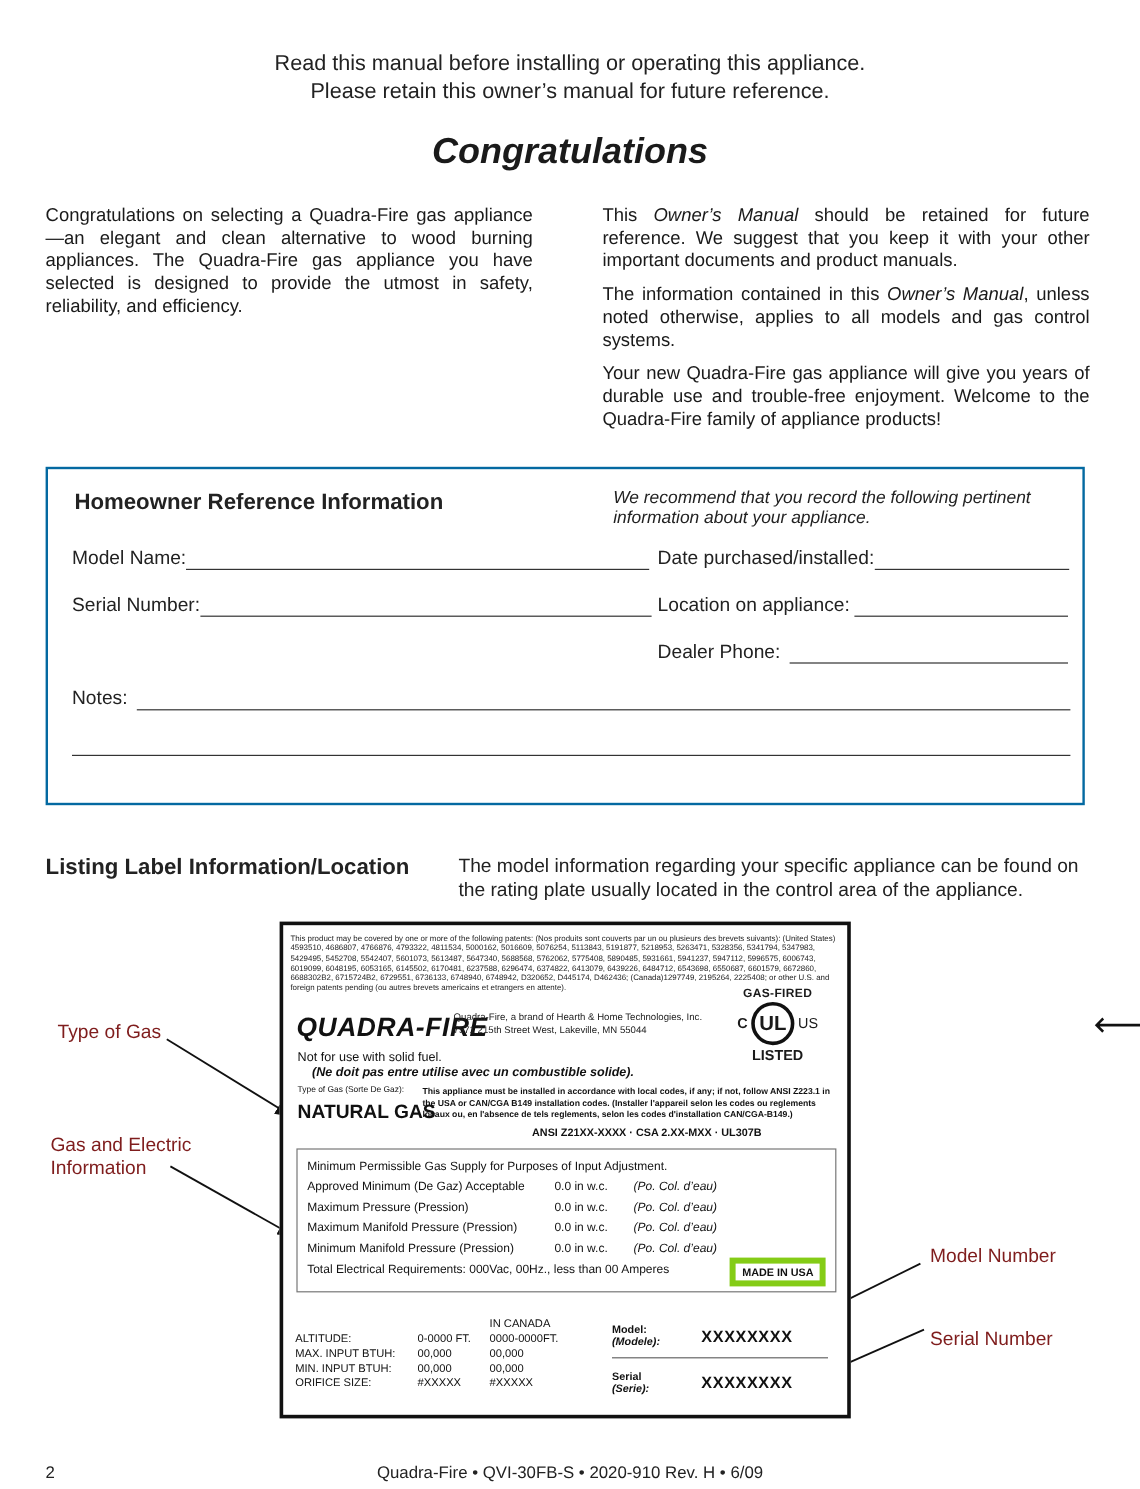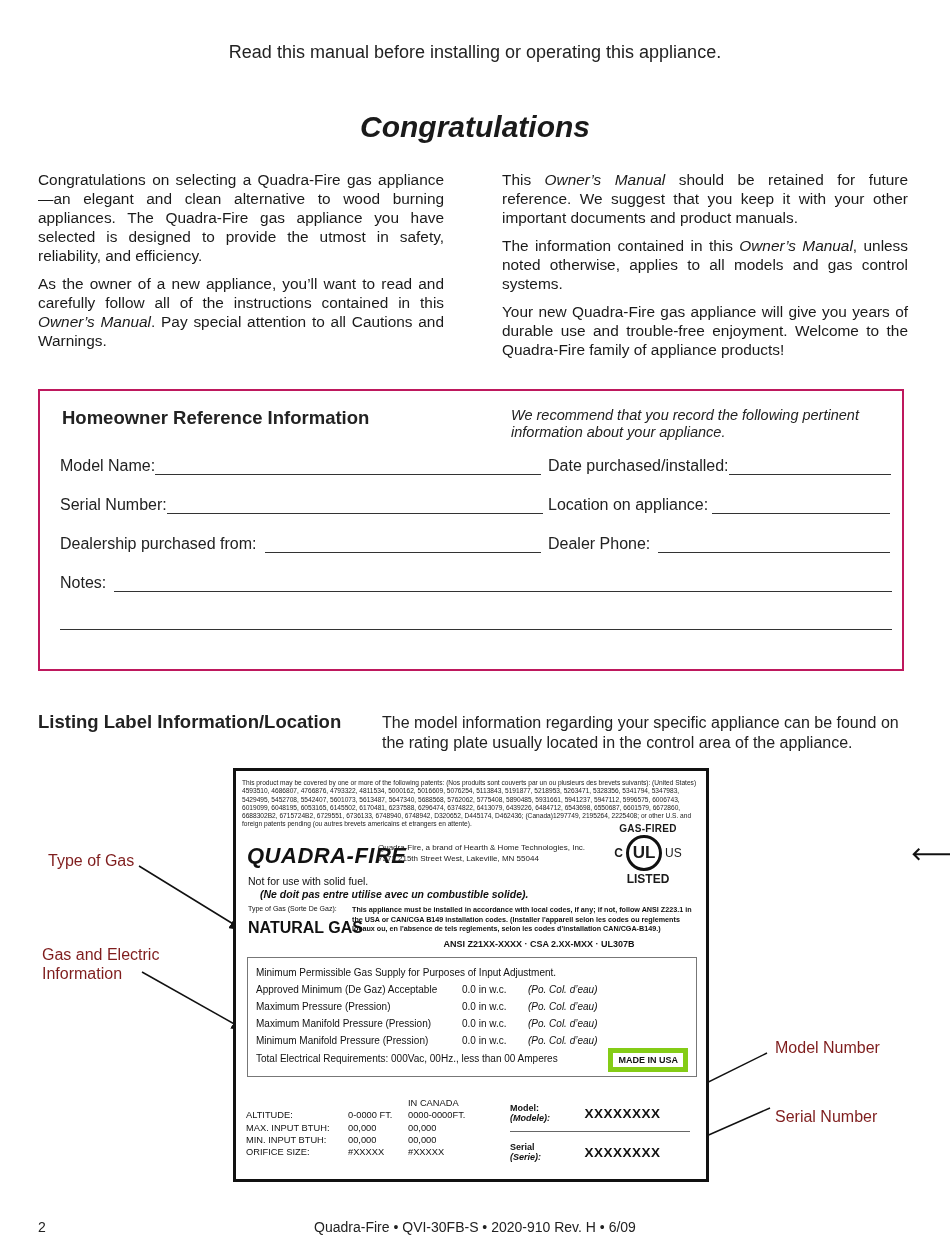--- a/index.html
+++ b/index.html
@@ -6,21 +6,21 @@
     body { width: 950px; height: 1241px; position: relative; overflow: hidden;
       font-family: "Liberation Sans", sans-serif; color: #1a1a1a; }
     .abs { position: absolute; }
     .intro { left: 0; width: 950px; top: 40px; text-align: center; font-size: 18px; line-height: 24px; color: #222; }
     .title { left: 0; width: 950px; top: 110px; text-align: center; font-size: 30px; font-weight: bold; font-style: italic; color: #1a1a1a; }
     .col { font-size: 15.4px; line-height: 19px; text-align: justify; color: #1a1a1a; }
     .col p { margin: 0 0 9px 0; }
     .col-left { left: 38px; top: 170px; width: 406px; }
     .col-right { left: 502px; top: 170px; width: 406px; }
     em { font-style: italic; }
-    .ref-box { left: 38px; top: 389px; width: 866px; height: 282px; border: 2px solid #be185d; box-sizing: border-box; }
+    .ref-box { left: 38px; top: 389px; width: 866px; height: 282px; border: 2px solid #0369a1; box-sizing: border-box; }
     .ref-title { left: 22px; top: 16px; font-size: 18.5px; font-weight: bold; color: #222; }
     .ref-note { left: 471px; top: 16px; width: 370px; font-size: 14.5px; line-height: 17px; font-style: italic; color: #222; }
     .field-row { position: absolute; left: 20px; font-size: 16px; color: #222; display: flex; align-items: flex-end; }
     .field-line { border-bottom: 1px solid #333; height: 16px; display: inline-block; }
     .sec2-title { left: 38px; top: 711px; font-size: 18.5px; font-weight: bold; color: #222; }
     .sec2-desc { left: 382px; top: 713px; width: 530px; font-size: 16px; line-height: 20px; color: #222; }
     .callout { font-size: 16px; color: #7f1d1d; line-height: 19px; }
     .label-plate { left: 233px; top: 768px; width: 476px; height: 414px; border: 3px solid #111; box-sizing: border-box; background: #fff; }
     .patents { left: 6px; top: 8px; width: 462px; font-size: 6.6px; line-height: 8.3px; color: #222; }
     .ul-mark { left: 362px; top: 52px; width: 100px; text-align: center; }
@@ -44,27 +44,27 @@
     .id-divider { border-top: 1px solid #666; margin: 8px 0 10px 0; width: 180px; }
     .footer-page { left: 38px; top: 1219px; font-size: 14px; color: #222; }
     .footer-text { left: 0; width: 950px; top: 1219px; text-align: center; font-size: 14px; color: #222; }
     .nav-arrow { left: 911px; top: 843px; font-size: 18px; font-weight: bold; color: #111; }
   </style>
 </head>
 <body>
 
 <div class="abs intro">
   <div>Read this manual before installing or operating this appliance.</div>
+  <div>Please retain this owner’s manual for future reference.</div>
 </div>
 
 <div class="abs title">Congratulations</div>
 
 <div class="abs col col-left">
   <p>Congratulations on selecting a Quadra-Fire gas appliance —an elegant and clean alternative to wood burning appliances. The Quadra-Fire gas appliance you have selected is designed to provide the utmost in safety, reliability, and efficiency.</p>
-  <p><span>As the owner of a new appliance, you’ll want to read and carefully follow all of the instructions contained in this </span><em>Owner’s Manual</em><span>. Pay special attention to all Cautions and Warnings.</span></p>
 </div>
 
 <div class="abs col col-right">
   <p><span>This </span><em>Owner’s Manual</em><span> should be retained for future reference. We suggest that you keep it with your other important documents and product manuals.</span></p>
   <p><span>The information contained in this </span><em>Owner’s Manual</em><span>, unless noted otherwise, applies to all models and gas control systems.</span></p>
   <p>Your new Quadra-Fire gas appliance will give you years of durable use and trouble-free enjoyment. Welcome to the Quadra-Fire family of appliance products!</p>
 </div>
 
 <div class="abs ref-box">
   <div class="abs ref-title">Homeowner Reference Information</div>
@@ -81,24 +81,20 @@
 
   <div class="field-row" style="top:105px;">
     <span>Serial Number:</span>
     <span class="field-line" style="width:376px;"></span>
   </div>
   <div class="field-row" style="left:508px; top:105px;">
     <span>Location on appliance:</span>
     <span class="field-line" style="width:178px; margin-left:4px;"></span>
   </div>
 
-  <div class="field-row" style="top:144px;">
-    <span>Dealership purchased from:</span>
-    <span class="field-line" style="width:276px; margin-left:8px;"></span>
-  </div>
   <div class="field-row" style="left:508px; top:144px;">
     <span>Dealer Phone:</span>
     <span class="field-line" style="width:232px; margin-left:8px;"></span>
   </div>
 
   <div class="field-row" style="top:183px;">
     <span>Notes:</span>
     <span class="field-line" style="width:778px; margin-left:8px;"></span>
   </div>
   <div class="field-row" style="top:222px;">

